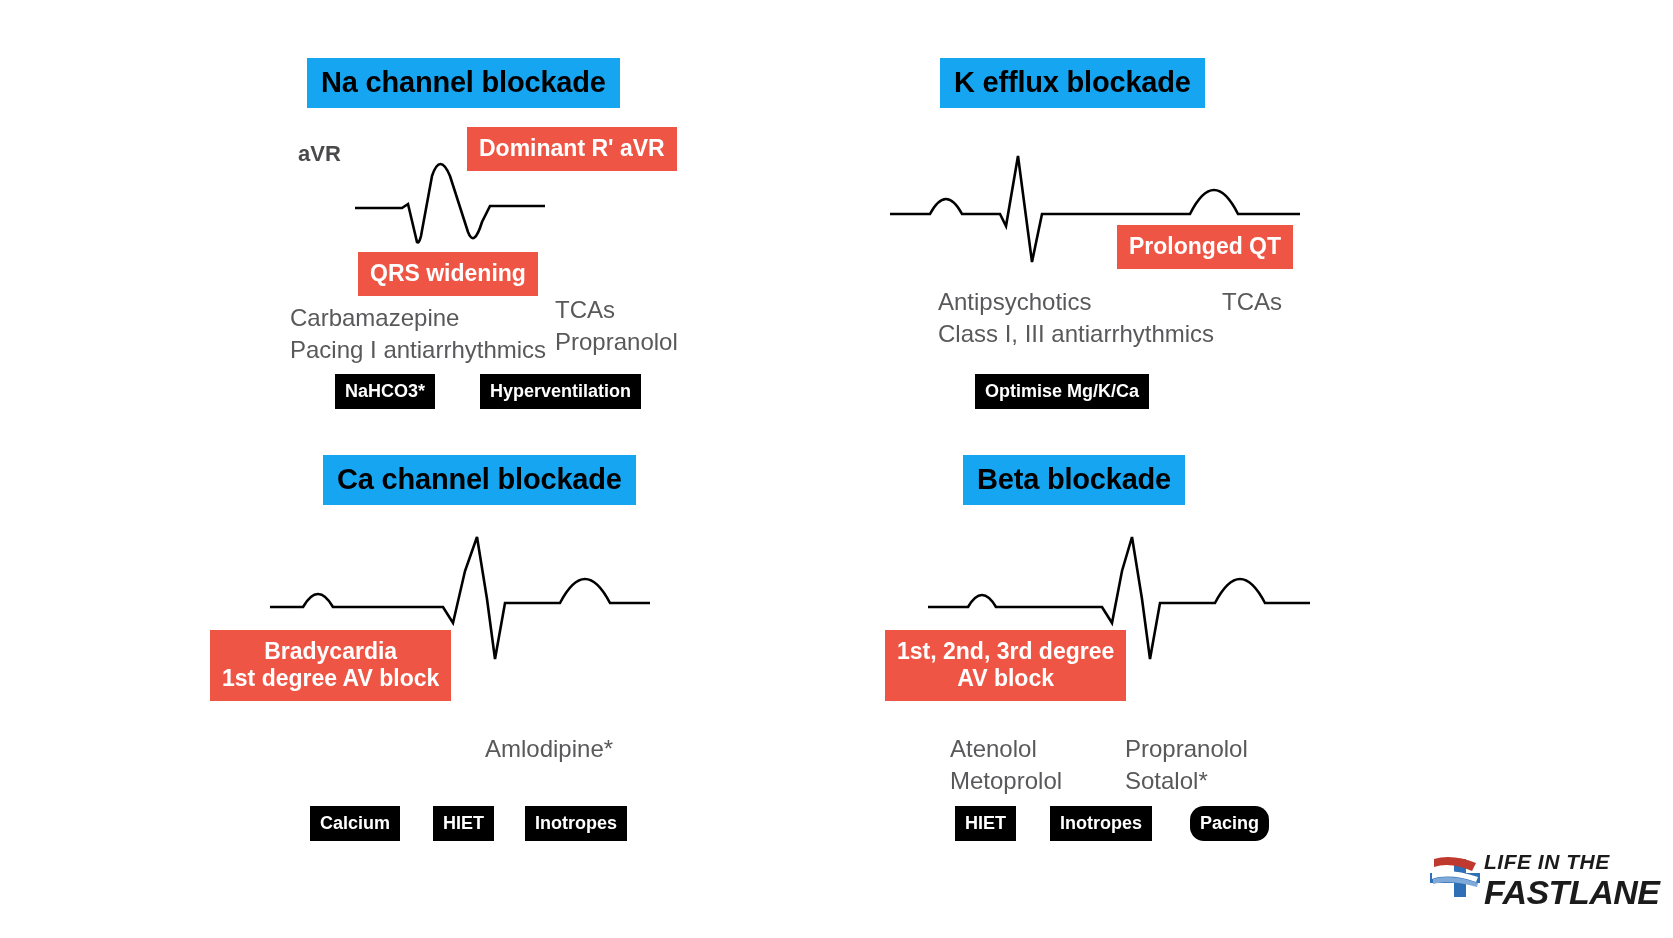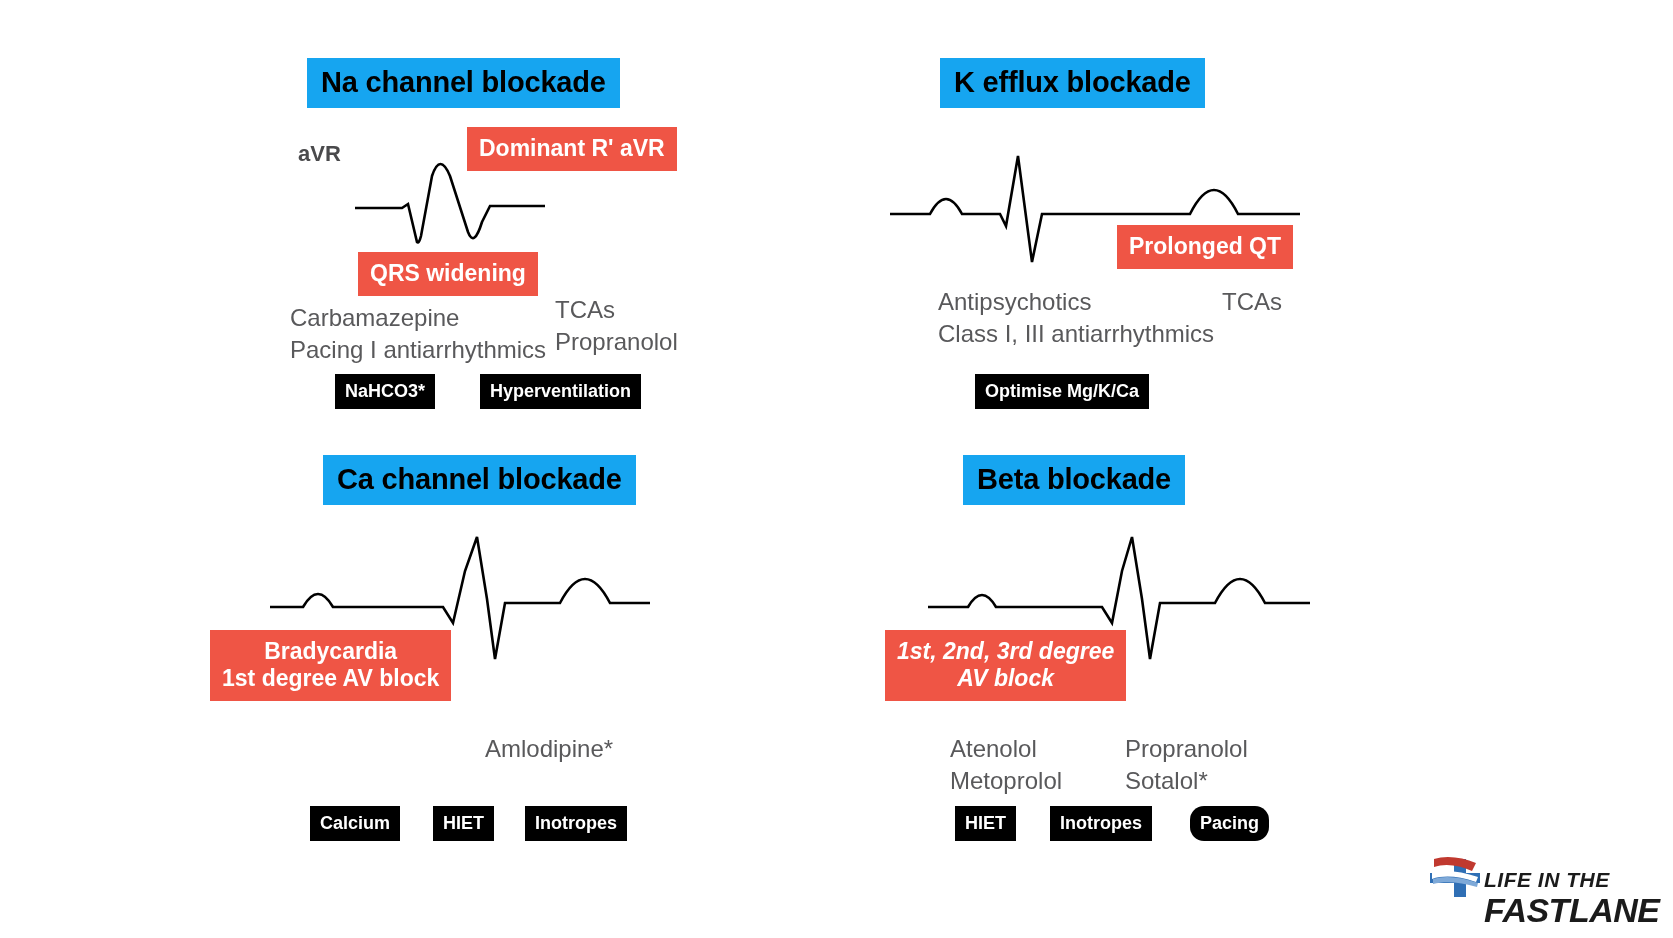--- a/index.html
+++ b/index.html
@@ -111,21 +111,21 @@
   }
   .logo-mark { position: absolute; left: 0; top: 8px; width: 54px; height: 46px; }
   .logo-text { position: absolute; left: 56px; top: 0px; }
   .logo-line1 {
     font-size: 21px;
     font-weight: bold;
     font-style: italic;
     letter-spacing: 0.5px;
     color: #1b1b1b;
     line-height: 1;
-    margin-top: 24px;
+    margin-top: 6px;
   }
   .logo-line2 {
     font-size: 34px;
     font-weight: bold;
     font-style: italic;
     letter-spacing: -0.5px;
     color: #1b1b1b;
     line-height: 1;
     margin-top: 3px;
   }
@@ -220,21 +220,21 @@
   <section class="panel panel-br">
 
     <div class="chip-blue" style="left:103px; top:0px;">Beta blockade</div>
 
     <div class="ecg" style="left:50px; top:60px;">
       <svg width="420" height="160" viewBox="0 0 420 160" aria-hidden="true">
         <path d="M 18,92 L 58,92 Q 72,68 86,92 L 192,92 L 202,108 L 212,56 L 222,22 L 232,84 L 240,144 L 250,88 L 305,88 Q 330,40 355,88 L 400,88"></path>
       </svg>
     </div>
 
-    <div class="chip-red two-line" style="left:25px; top:175px;font-style:italic;">
+    <div class="chip-red two-line" style="left:25px; top:175px;">
       <div>1st, 2nd, 3rd degree</div>
       <div>AV block</div>
     </div>
 
     <div class="drug-col" style="left:90px; top:278px;">
       <div>Atenolol</div>
       <div>Metoprolol</div>
     </div>
 
     <div class="drug-col" style="left:265px; top:278px;">

